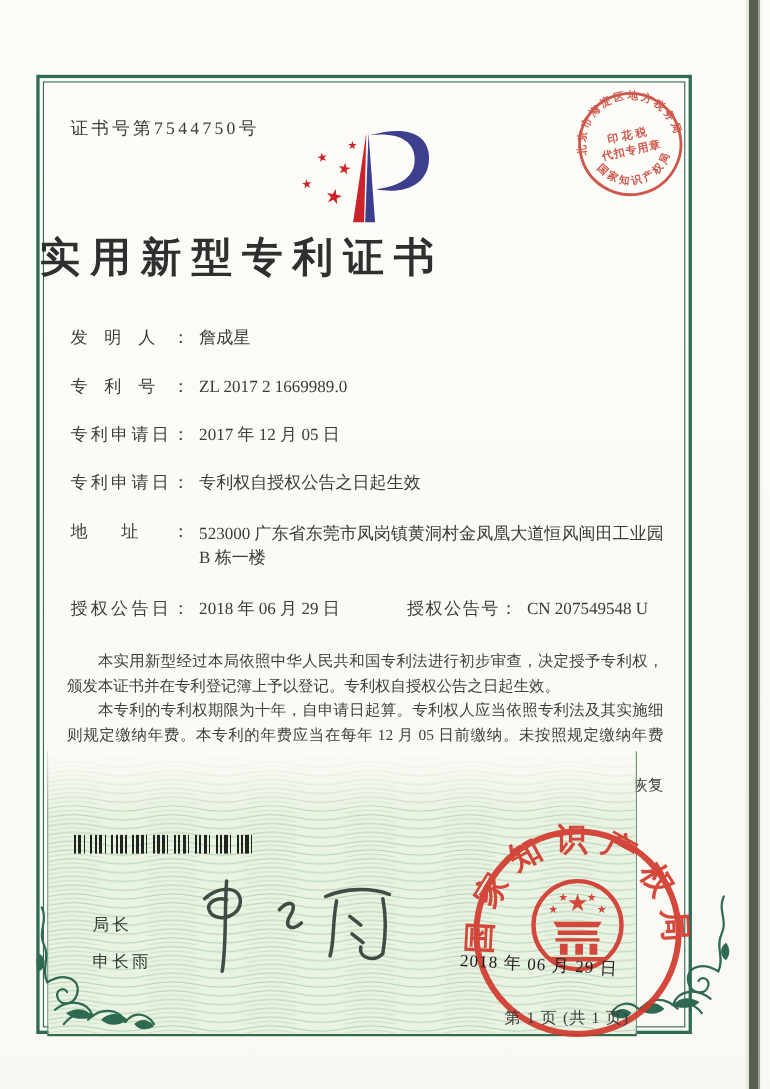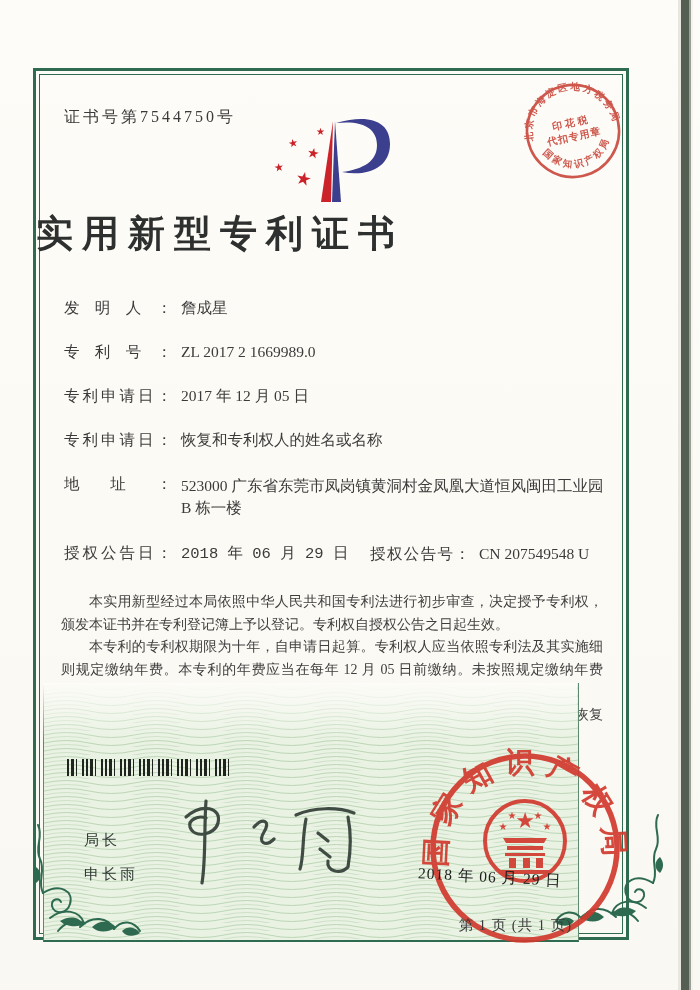--- a/index.html
+++ b/index.html
@@ -22,21 +22,21 @@
   .title{position:absolute;left:0;top:138px;width:100%;text-align:left;
     font-size:37px;font-weight:bold;letter-spacing:9px;color:#2d302e;}
   
   .fields{position:absolute;left:28px;top:228px;width:540px;font-size:15.5px;color:#3b3b3b;}
   .frow{margin-bottom:26px;line-height:18px;display:flex;align-items:flex-start;}
   .flabel{display:inline-block;width:108px;text-align:justify;text-align-last:justify;flex:none;}
   .flabel.small{width:100px;}
   .fval{margin-left:9px;}
   .fval.addr{width:430px;line-height:22px;}
   .pairs{display:flex;}
-  .pair1{width:306px;display:flex;font-family:Liberation Mono, monospace;}
+  .pair1{width:306px;display:flex;}
   .pair2{display:flex;}
   
   .paras{position:absolute;left:25px;top:520px;width:542px;font-size:14px;
     line-height:22.5px;color:#3e3e3e;text-align:justify;}
   .paras p{margin:0;text-indent:2em;}
   
   .panel{position:absolute;left:7px;top:612px;width:534px;height:257px;
     border-left:1px solid #5d8a6e;border-right:1px solid #5d8a6e;border-bottom:2px solid #2e6b50;}
   .panel svg{position:absolute;inset:0;}
   .panel-fade{position:absolute;left:7px;top:612px;width:534px;height:58px;
@@ -101,21 +101,21 @@
         <div class="frow">
           <span class="flabel">专利号：</span>
           <span class="fval">ZL 2017 2 1669989.0</span>
         </div>
         <div class="frow">
           <span class="flabel">专利申请日：</span>
           <span class="fval">2017 年 12 月 05 日</span>
         </div>
         <div class="frow">
           <span class="flabel">专利申请日：</span>
-          <span class="fval">恢复和专利权人的姓名或名称</span>
+          <span class="fval">专利权自授权公告之日起生效</span>
         </div>
         <div class="frow">
           <span class="flabel">地址：</span>
           <span class="fval addr">523000 广东省东莞市凤岗镇黄洞村金凤凰大道恒风闽田工业园 B 栋一楼</span>
         </div>
         <div class="frow pairs">
           <span class="pair1">
             <span class="flabel">授权公告日：</span>
             <span class="fval">2018 年 06 月 29 日</span>
           </span>

